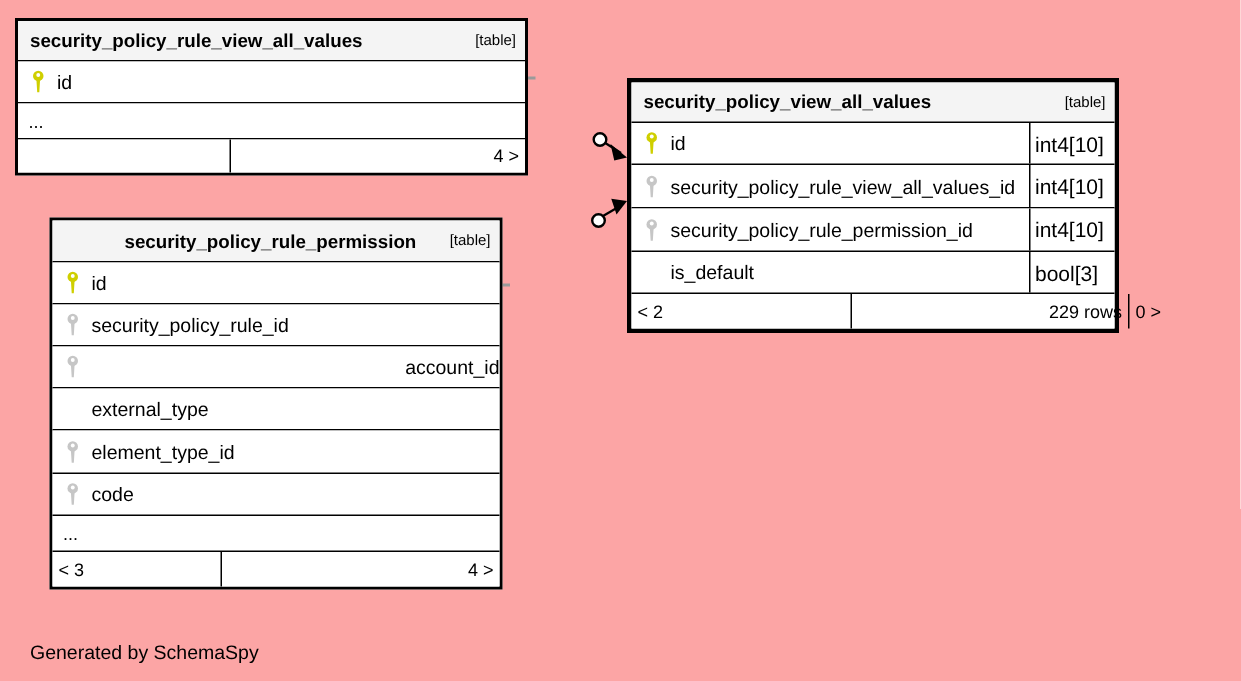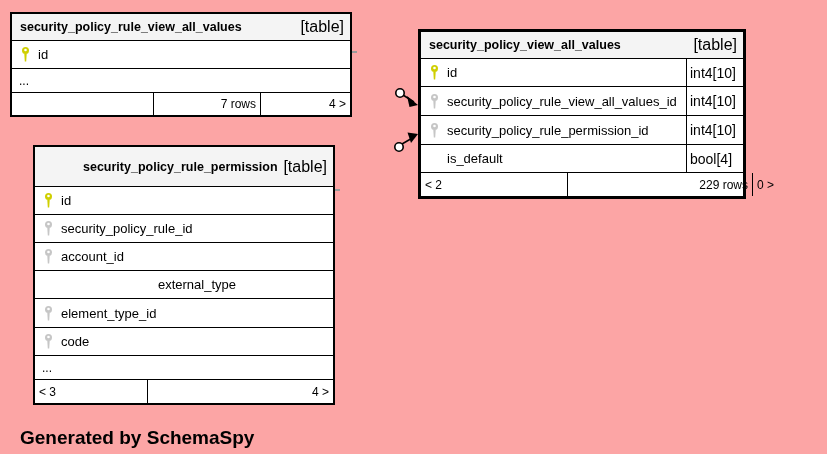--- a/index.html
+++ b/index.html
@@ -38,21 +38,21 @@
     padding: 0 6px 0 8px;
     box-sizing: border-box;
   }
   .hdr .title {
     font-weight: bold;
     font-size: 12.5px;
     color: #000000;
     white-space: nowrap;
   }
   .hdr .badge {
-    font-size: 16px;
+    font-size: 10px;
     color: #000000;
     white-space: nowrap;
   }
   .row {
     display: flex;
     align-items: center;
     border-bottom: 1px solid #000000;
     box-sizing: border-box;
     background: #ffffff;
   }
@@ -103,24 +103,23 @@
     white-space: nowrap;
     padding: 0 4px;
   }
   .fcell.sep { border-left: 1px solid #000000; }
   .fcell.right { justify-content: flex-end; }
   .fcell.left { justify-content: flex-start; }
   .footer-note {
     position: absolute;
     left: 20px;
     top: 427px;
-    font-size: 19px;
-    color: #000000;
-    white-space: nowrap;
-    font-weight: bold;
+    font-size: 13px;
+    color: #000000;
+    white-space: nowrap;
   }
   .keyicon { display: block; }
 </style>
 </head>
 <body>
 
 <div class="canvas">
 
   <svg class="overlay" viewBox="0 0 827 454" xmlns="http://www.w3.org/2000/svg">
 
@@ -151,27 +150,26 @@
           <circle cx="5.5" cy="4.6" r="3.5" fill="#cfcf00"></circle>
           <circle cx="5.5" cy="4" r="1.3" fill="#ffffff"></circle>
           <path d="M4.3 7.5 L6.7 7.5 L6.2 15.5 L4.8 15.5 Z" fill="#cfcf00"></path>
         </svg>
       </span>
       <span class="colname">id</span>
     </div>
     <div class="row ell" style="height:24px;">...</div>
     <div class="foot" style="height:22px;">
       <div class="fcell left" style="flex:0 0 141px;"></div>
-      <div class="fcell right sep" style="flex:0 0 107px;">7 rows</div>
       <div class="fcell right sep" style="flex:1 1 auto;">4 &gt;</div>
     </div>
   </div>
 
   <div class="tbl" style="left:33px; top:145px; width:302px;">
-    <div class="hdr" style="height:40px;padding-left:48px;">
+    <div class="hdr" style="height:28px;padding-left:48px;">
       <span class="title">security_policy_rule_permission</span>
       <span class="badge">[table]</span>
     </div>
     <div class="row" style="height:28px;">
       <span class="keycell">
         <svg class="keyicon" width="11" height="17" viewBox="0 0 11 17">
           <circle cx="5.5" cy="4.6" r="3.5" fill="#cfcf00"></circle>
           <circle cx="5.5" cy="4" r="1.3" fill="#ffffff"></circle>
           <path d="M4.3 7.5 L6.7 7.5 L6.2 15.5 L4.8 15.5 Z" fill="#cfcf00"></path>
         </svg>
@@ -181,31 +179,31 @@
     <div class="row" style="height:28px;">
       <span class="keycell">
         <svg class="keyicon" width="11" height="17" viewBox="0 0 11 17">
           <circle cx="5.5" cy="4.6" r="3.5" fill="#c6c6c6"></circle>
           <circle cx="5.5" cy="4" r="1.3" fill="#ffffff"></circle>
           <path d="M4.3 7.5 L6.7 7.5 L6.2 15.5 L4.8 15.5 Z" fill="#c6c6c6"></path>
         </svg>
       </span>
       <span class="colname">security_policy_rule_id</span>
     </div>
-    <div class="row" style="height:28px;">
+    <div class="row" style="height:28px;text-align:right;">
       <span class="keycell">
         <svg class="keyicon" width="11" height="17" viewBox="0 0 11 17">
           <circle cx="5.5" cy="4.6" r="3.5" fill="#c6c6c6"></circle>
           <circle cx="5.5" cy="4" r="1.3" fill="#ffffff"></circle>
           <path d="M4.3 7.5 L6.7 7.5 L6.2 15.5 L4.8 15.5 Z" fill="#c6c6c6"></path>
         </svg>
       </span>
       <span class="colname">account_id</span>
     </div>
-    <div class="row" style="height:28px;text-align:center;">
+    <div class="row" style="height:28px;">
       <span class="keycell"></span>
       <span class="colname">external_type</span>
     </div>
     <div class="row" style="height:29px;">
       <span class="keycell">
         <svg class="keyicon" width="11" height="17" viewBox="0 0 11 17">
           <circle cx="5.5" cy="4.6" r="3.5" fill="#c6c6c6"></circle>
           <circle cx="5.5" cy="4" r="1.3" fill="#ffffff"></circle>
           <path d="M4.3 7.5 L6.7 7.5 L6.2 15.5 L4.8 15.5 Z" fill="#c6c6c6"></path>
         </svg>
@@ -222,21 +220,21 @@
       </span>
       <span class="colname">code</span>
     </div>
     <div class="row ell" style="height:24px;">...</div>
     <div class="foot" style="height:23px;">
       <div class="fcell left" style="flex:0 0 112px;">&lt; 3</div>
       <div class="fcell right sep" style="flex:1 1 auto;">4 &gt;</div>
     </div>
   </div>
 
-  <div class="tbl thick" style="left:418px; top:29px; width:328px;">
+  <div class="tbl thick" style="left:418px; top:52px; width:328px;">
     <div class="hdr" style="height:27px;">
       <span class="title">security_policy_view_all_values</span>
       <span class="badge">[table]</span>
     </div>
     <div class="row" style="height:28px;">
       <span class="keycell">
         <svg class="keyicon" width="11" height="17" viewBox="0 0 11 17">
           <circle cx="5.5" cy="4.6" r="3.5" fill="#cfcf00"></circle>
           <circle cx="5.5" cy="4" r="1.3" fill="#ffffff"></circle>
           <path d="M4.3 7.5 L6.7 7.5 L6.2 15.5 L4.8 15.5 Z" fill="#cfcf00"></path>
@@ -263,21 +261,21 @@
           <circle cx="5.5" cy="4" r="1.3" fill="#ffffff"></circle>
           <path d="M4.3 7.5 L6.7 7.5 L6.2 15.5 L4.8 15.5 Z" fill="#c6c6c6"></path>
         </svg>
       </span>
       <span class="colname">security_policy_rule_permission_id</span>
       <span class="typecell">int4[10]</span>
     </div>
     <div class="row" style="height:28px;">
       <span class="keycell"></span>
       <span class="colname">is_default</span>
-      <span class="typecell">bool[4]</span>
+      <span class="typecell">bool[3]</span>
     </div>
     <div class="foot" style="height:23px;">
       <div class="fcell left" style="flex:0 0 146px;">&lt; 2</div>
       <div class="fcell right sep" style="flex:0 0 185px;">229 rows</div>
       <div class="fcell right sep" style="flex:1 1 auto;">0 &gt;</div>
     </div>
   </div>
 
   <div class="footer-note">Generated by SchemaSpy</div>
 

